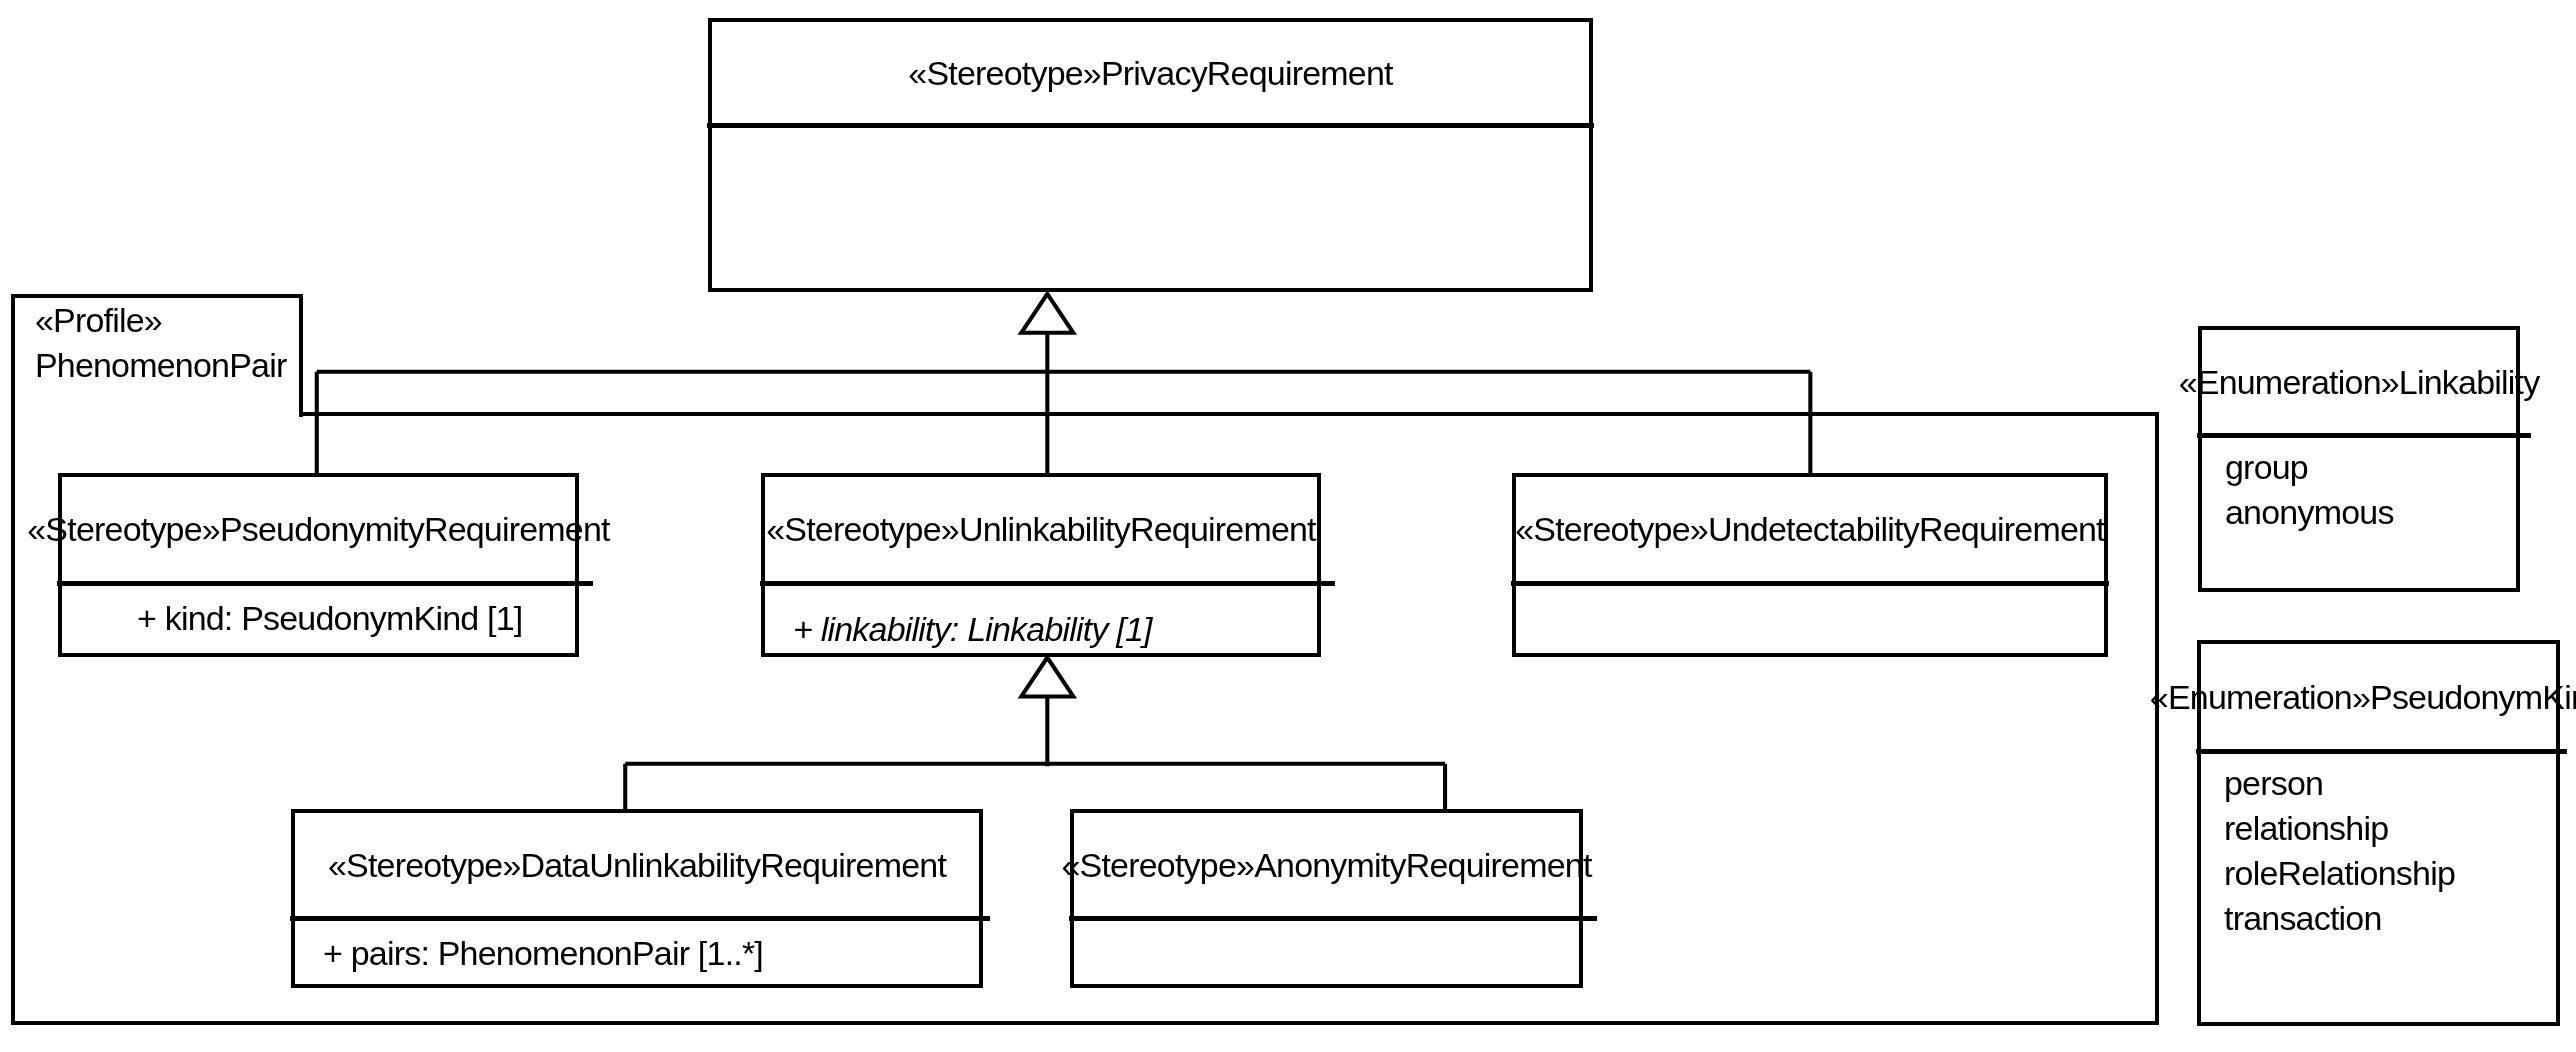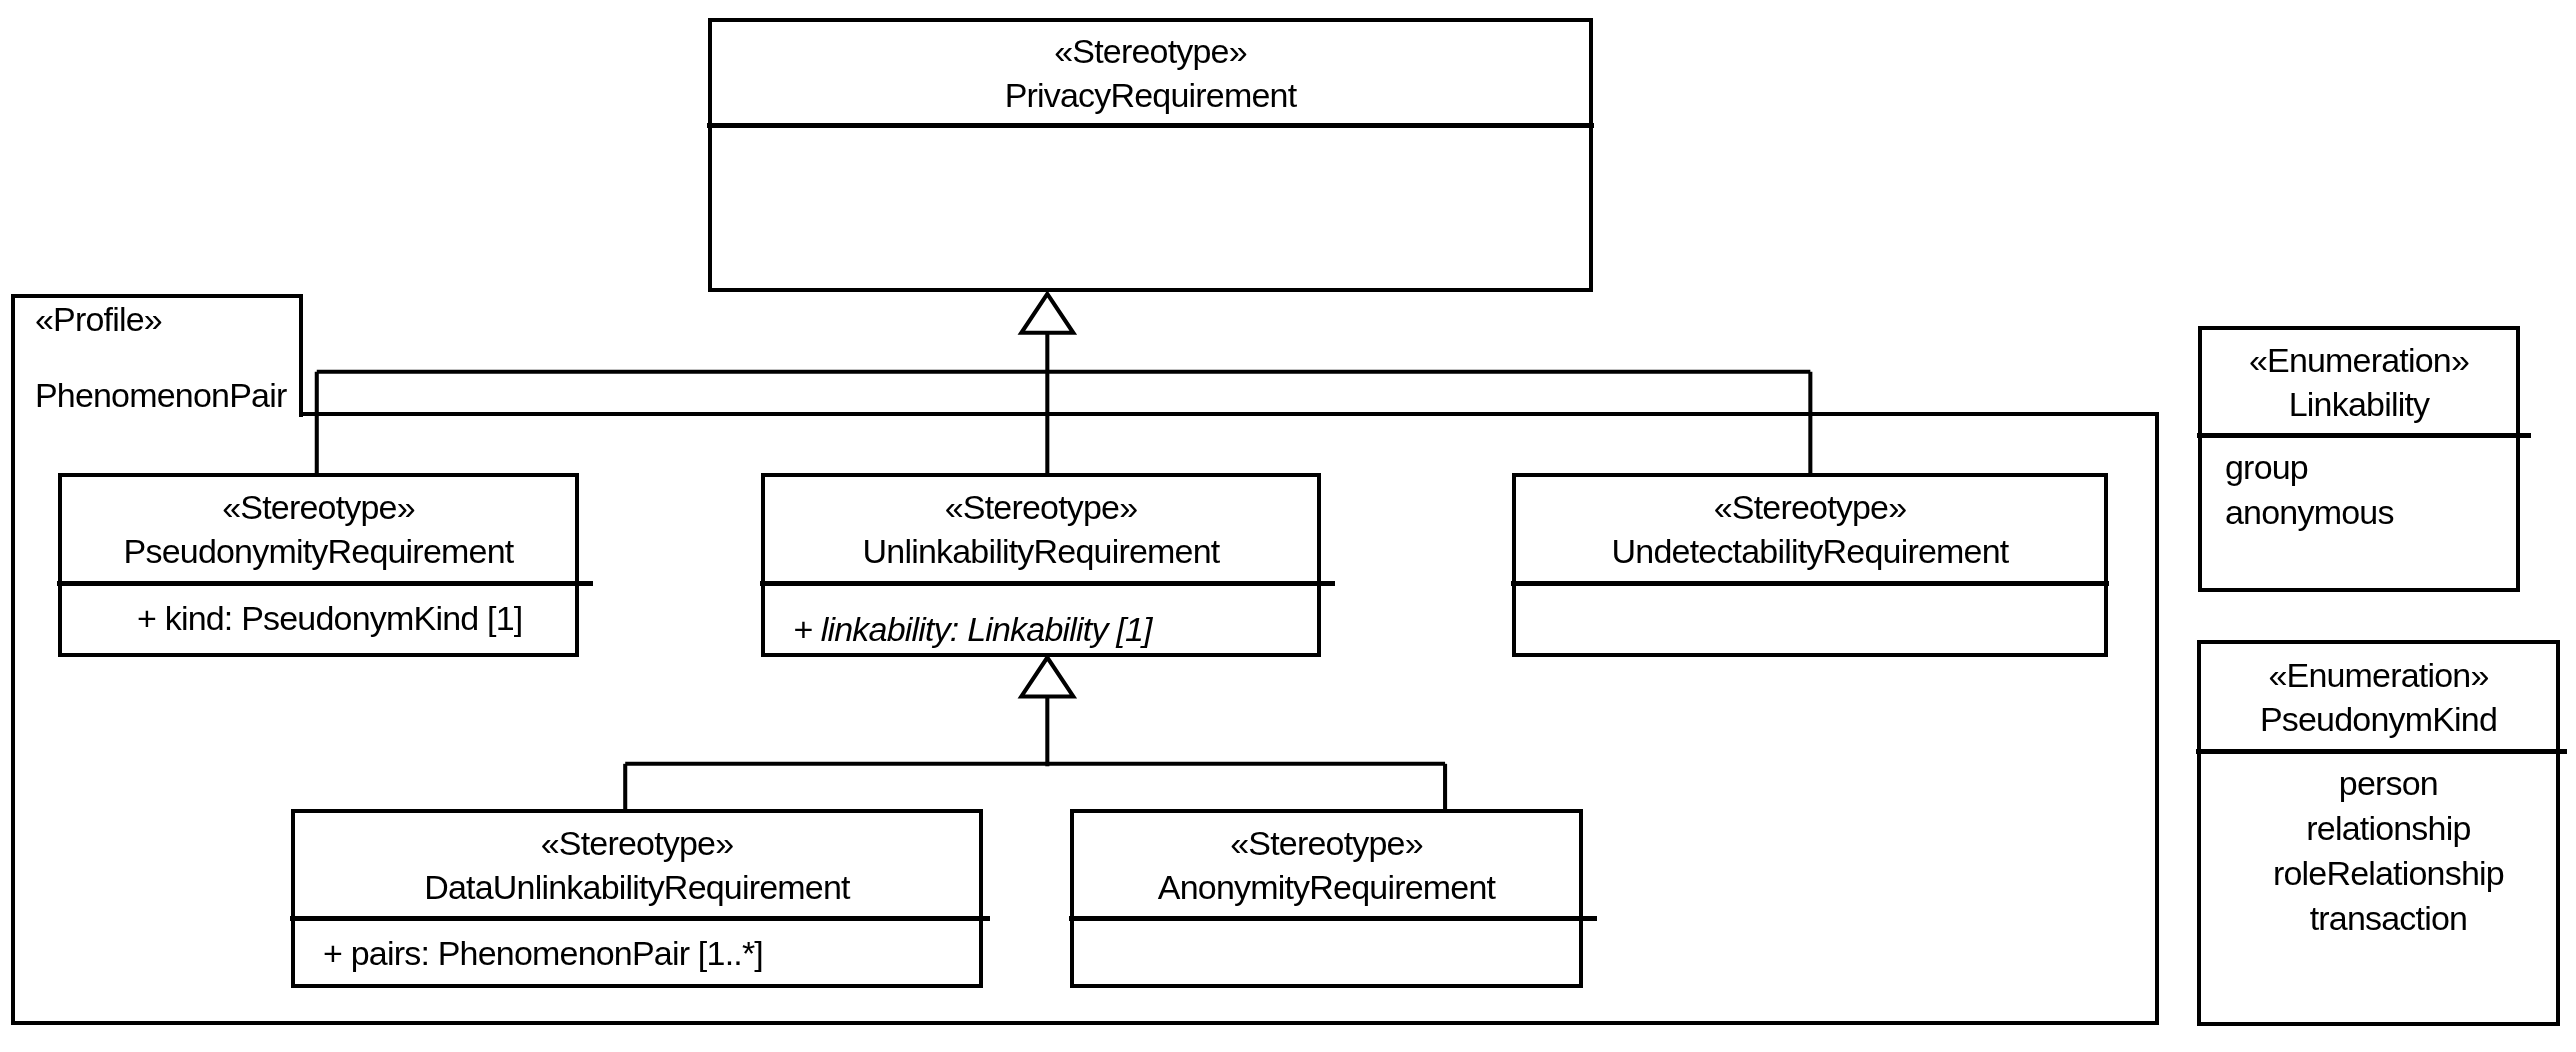--- a/index.html
+++ b/index.html
@@ -27,21 +27,21 @@
     background: #ffffff;
     border: 4.9px solid #000000;
     box-sizing: border-box;
     font-size: 34px;
     letter-spacing: -0.8px;
   }
   .comp-name {
     position: absolute;
     left: 0; right: 0; top: 0;
     display: flex;
-    flex-direction: column;
+    flex-direction: row;
     align-items: center;
     justify-content: center;
     text-align: center;
     line-height: 44px;
     white-space: nowrap;
   }
   .sep {
     position: absolute;
     left: -4.9px;
     height: 4.9px;
@@ -74,27 +74,25 @@
   #profile-tab {
     position: absolute;
     left: 11.4px; top: 294px;
     width: 292px; height: 123px;
     border: 4.9px solid #000000;
     border-bottom: none;
     box-sizing: border-box;
     background: #ffffff;
     display: flex;
     flex-direction: column;
-    justify-content: center;
     padding-left: 19.5px;
     font-size: 34px;
     letter-spacing: -0.8px;
     line-height: 45px;
     white-space: nowrap;
-    gap: 31px;
   }
 </style>
 </head>
 <body>
 
 <div id="canvas">
 
   <svg id="connectors" viewBox="0 0 3173 1296" xmlns="http://www.w3.org/2000/svg">
 
     <line x1="390" y1="458" x2="2230" y2="458" stroke="#000" stroke-width="5"></line>
@@ -187,21 +185,21 @@
       <div>anonymous</div>
     </div>
   </div>
 
   <div class="uml-box" style="left:2197px; top:640px; width:363px; height:386px;">
     <div class="comp-name" style="height:105px">
       <span>«Enumeration»</span>
       <span>PseudonymKind</span>
     </div>
     <div class="sep" style="top:105px; width:calc(100% + 16px);"></div>
-    <div class="comp-literals" style="top:110px;text-align:center;">
+    <div class="comp-literals" style="top:110px;">
       <div>person</div>
       <div>relationship</div>
       <div>roleRelationship</div>
       <div>transaction</div>
     </div>
   </div>
 
 </div>
 
 

